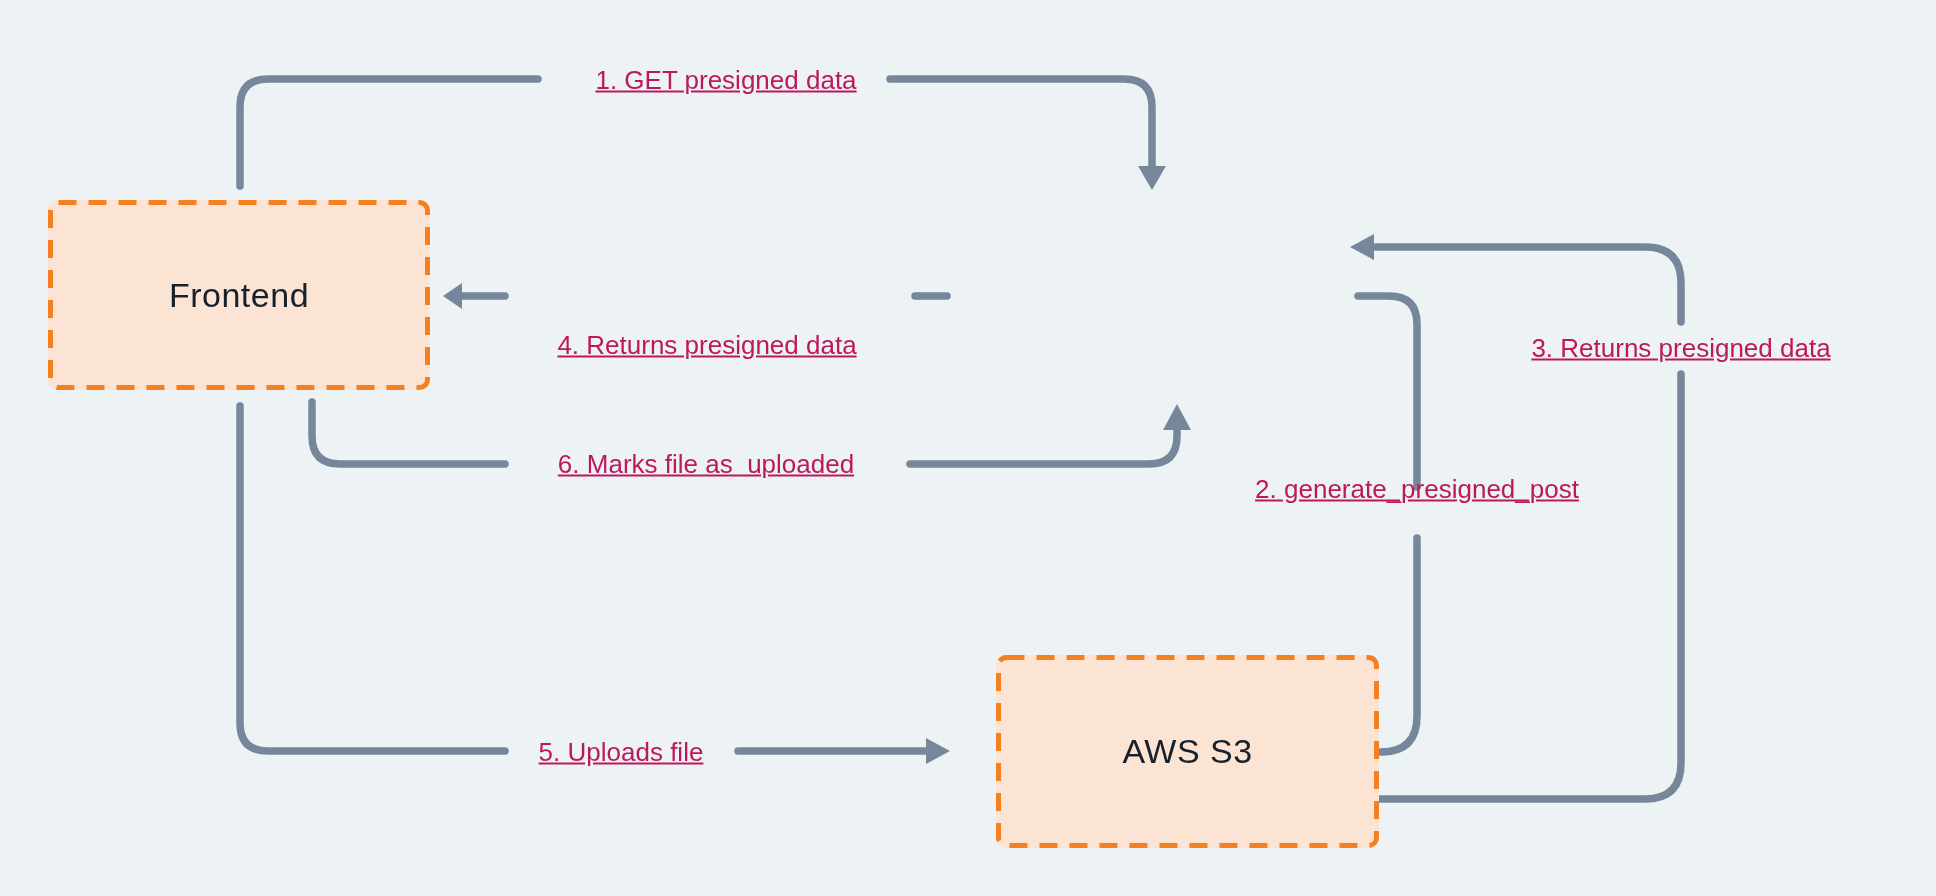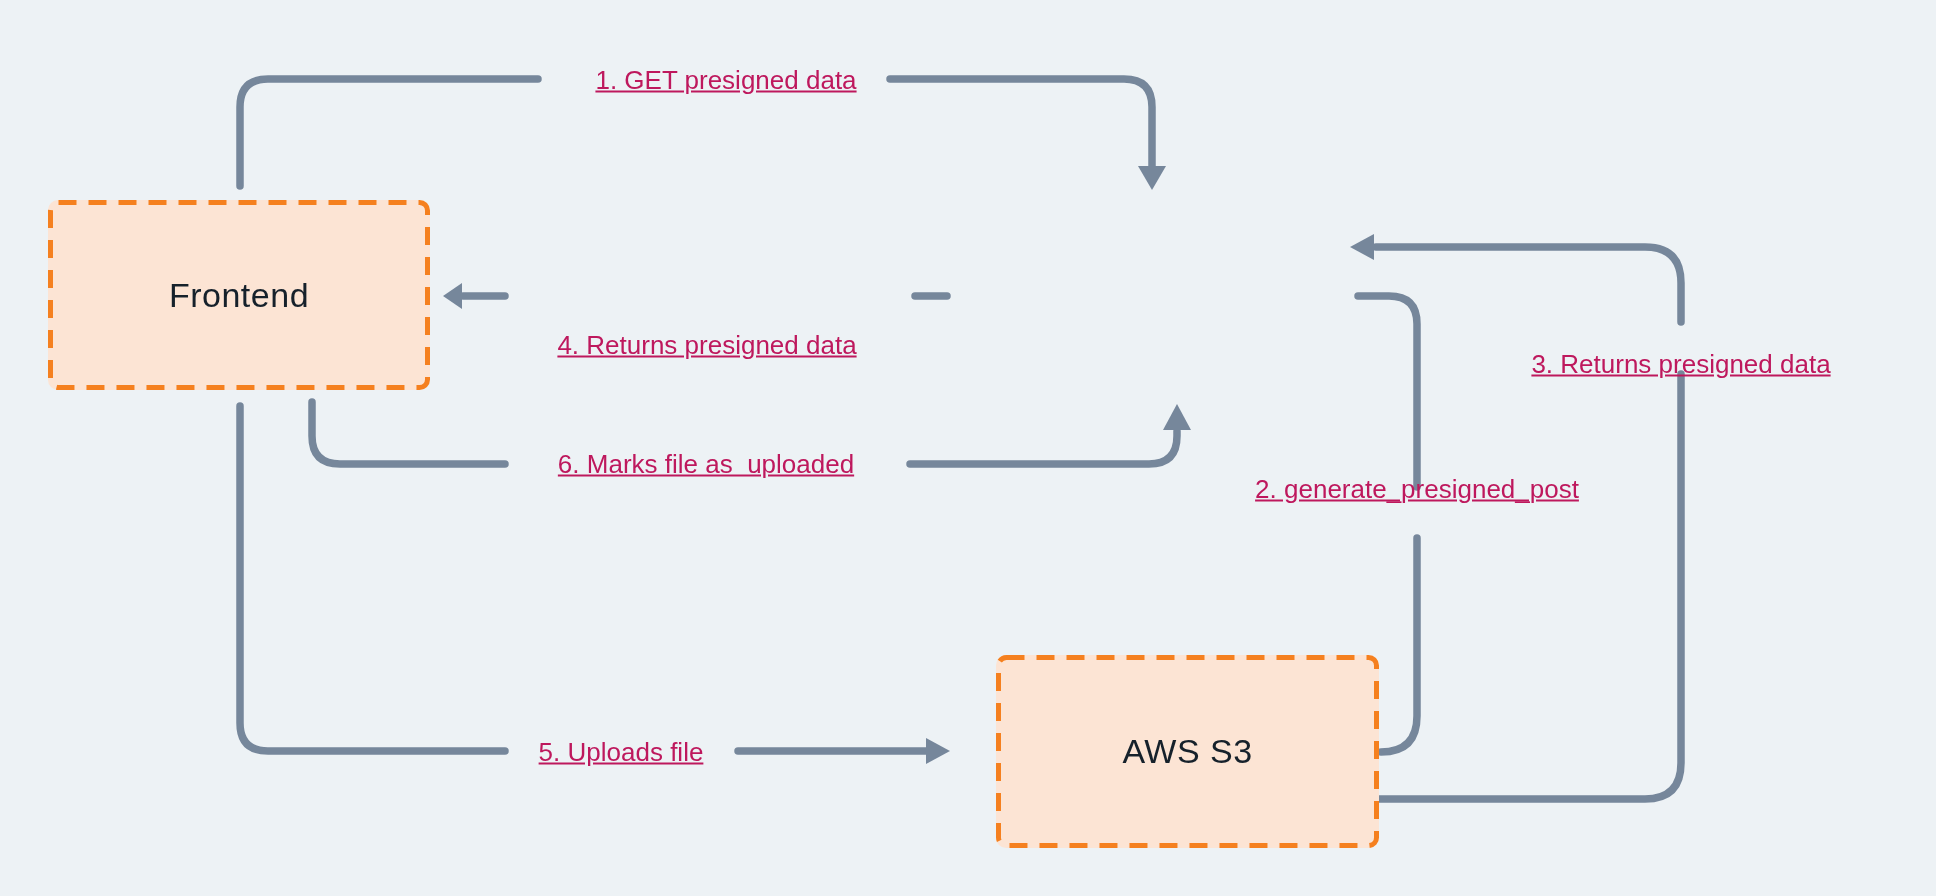--- a/index.html
+++ b/index.html
@@ -49,21 +49,21 @@
     white-space: pre;
     z-index: 3;
     text-decoration: underline;
   }
   #node-frontend { left: 48px;  top: 200px; width: 382px; height: 190px; }
   #node-django   { left: 959px; top: 200px; width: 386px; height: 190px; }
   #node-aws-s3   { left: 960px; top: 655px; width: 383px; height: 193px; margin-left: 36px; }
 
   #edge-label-1 { left: 726px;  top: 80px;  }
   #edge-label-2 { left: 1417px; top: 489px; }
-  #edge-label-3 { left: 1681px; top: 364px; text-align: right; }
+  #edge-label-3 { left: 1681px; top: 348px; text-align: right; }
   #edge-label-4 { left: 707px;  top: 300px; margin-top: 45px; }
   #edge-label-5 { left: 621px;  top: 752px; text-align: center; }
   #edge-label-6 { left: 706px;  top: 464px; }
 </style>
 </head>
 <body>
 
 <div class="canvas">
 
   <svg class="arrow-layer" viewBox="0 0 1936 896" xmlns="http://www.w3.org/2000/svg">

